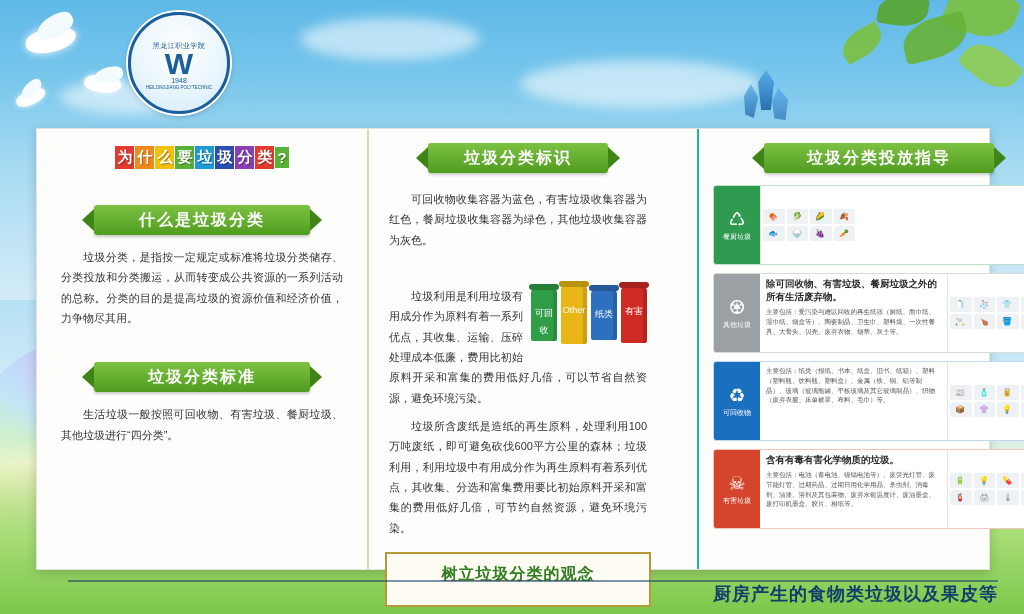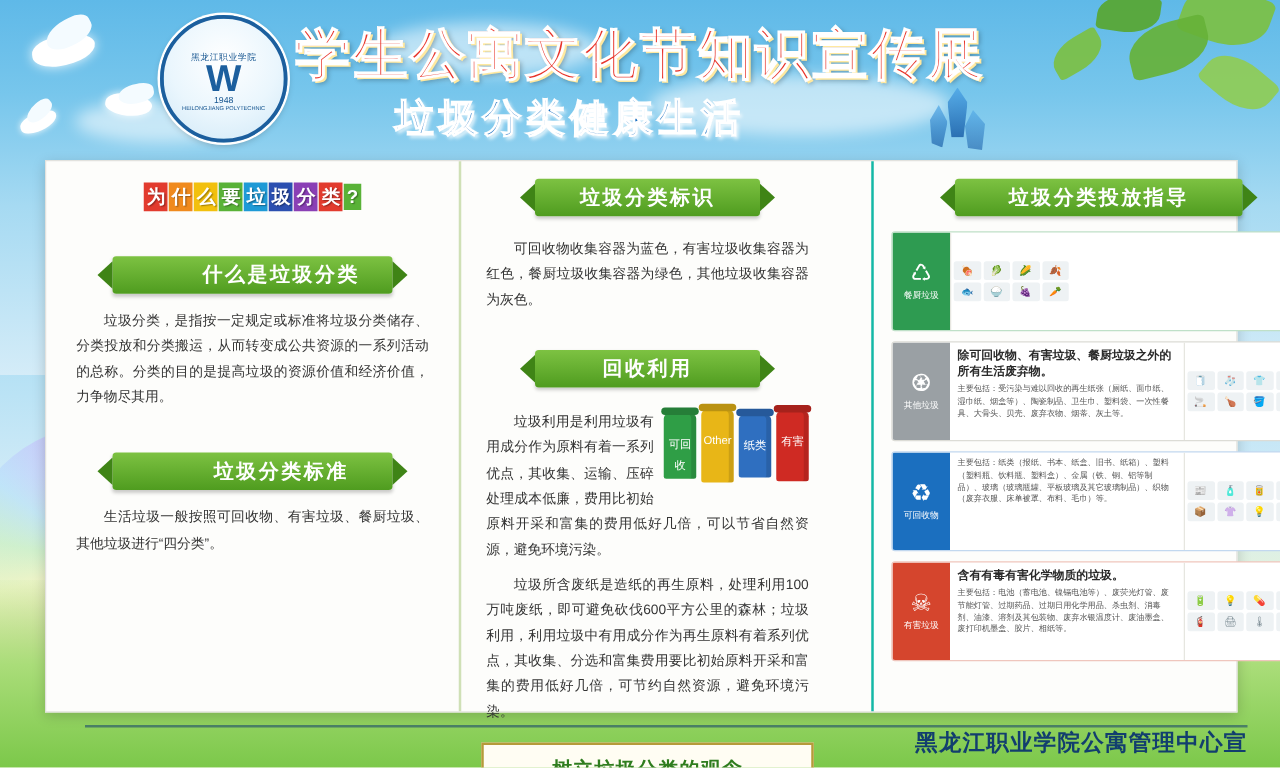--- a/index.html
+++ b/index.html
@@ -50,21 +50,21 @@
   .col-2{left:330px;width:300px;padding:14px 16px;border-left:2px solid #cfe0b6;}
   .col-3{left:660px;width:362px;padding:14px 14px;border-left:2px solid #14b8a6;}
   
   .ribbon{position:relative;height:30px;margin:0 auto 12px;background:linear-gradient(180deg,#7dc242,#4f9c1f);
     border-radius:3px;color:#fff;font-weight:bold;font-size:16px;letter-spacing:2px;
     display:flex;align-items:center;justify-content:center;box-shadow:0 2px 3px rgba(0,0,0,.2);}
   .ribbon:before,.ribbon:after{content:"";position:absolute;top:4px;width:0;height:0;
     border-top:11px solid transparent;border-bottom:11px solid transparent;}
   .ribbon:before{left:-12px;border-right:12px solid #3f8416;}
   .ribbon:after{right:-12px;border-left:12px solid #3f8416;}
-  .ribbon.w1{width:178px;padding-left:46px;}
+  .ribbon.w1{width:216px;}
   .ribbon.w2{width:180px;}
   .ribbon.w4{width:230px;}
   
   .rainbow-head{width:235px;height:24px;margin:2px auto 10px;display:flex;align-items:center;
     justify-content:center;gap:1px;}
   .rainbow-head span{display:inline-block;font-size:15px;font-weight:bold;color:#fff;padding:2px 2px;
     text-shadow:1px 1px 1px rgba(0,0,0,.35);}
   .rh0{background:#e23b2e}.rh1{background:#f08a1d}.rh2{background:#f2c00d}
   .rh3{background:#59b237}.rh4{background:#1e9ad6}.rh5{background:#2b4fb0}
   .rh6{background:#8a3fb5}.rh7{background:#e23b2e}
@@ -144,22 +144,20 @@
   <i style="left:32px;top:18px;width:16px;height:32px;clip-path:polygon(40% 0,100% 35%,85% 100%,15% 95%,0 40%);opacity:.6;"></i>
 </div>
 
 <div class="header">
   <div class="logo">
     <div class="logo-top">黑龙江职业学院</div>
     <div class="logo-mark">W</div>
     <div class="logo-year">1948</div>
     <div class="logo-bottom">HEILONGJIANG POLYTECHNIC</div>
   </div>
-  <div class="title-main">学生公寓文化节知识宣传展</div>
-  <div class="title-sub">垃圾分类健康生活</div>
 </div>
 
 <div class="board">
 
   <div class="col col-1">
 
     <div class="rainbow-head">
       <span class="rh0">为</span>
       <span class="rh1">什</span>
       <span class="rh2">么</span>
@@ -186,21 +184,20 @@
   </div>
 
   <div class="col col-2">
 
     <div class="ribbon w2">垃圾分类标识</div>
     <div class="bodytext" style="padding:4px 4px 0;font-family:Liberation Serif, serif;">
       <p class="indent">可回收物收集容器为蓝色，有害垃圾收集容器为红色，餐厨垃圾收集容器为绿色，其他垃圾收集容器为灰色。</p>
     </div>
 
     <div style="height:22px;"></div>
-    <div class="ribbon w2">回收利用</div>
 
     <div class="bodytext" style="padding:6px 4px 0;">
       <div class="bins">
         <div class="bin green">
             <em>可回收</em>
           </div>
         <div class="bin yellow">
             <em>Other</em>
           </div>
         <div class="bin blue">
@@ -300,14 +297,14 @@
         <div class="ic">🌡</div>
         <div class="ic">🧫</div>
       </div>
     </div>
 
   </div>
 </div>
 
 <div class="footline"></div>
 <div class="footer">
-  <span>黑龙江职业学院公寓管理中心宣</span>
+  <span>厨房产生的食物类垃圾以及果皮等</span>
 </div>
 
 </body></html>

